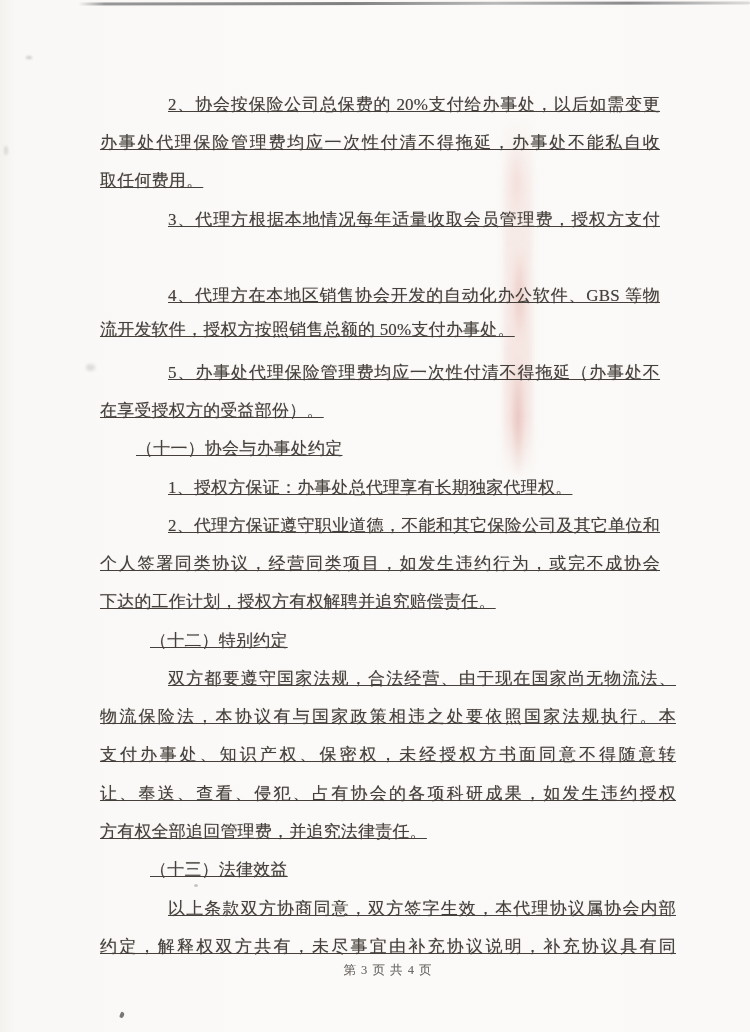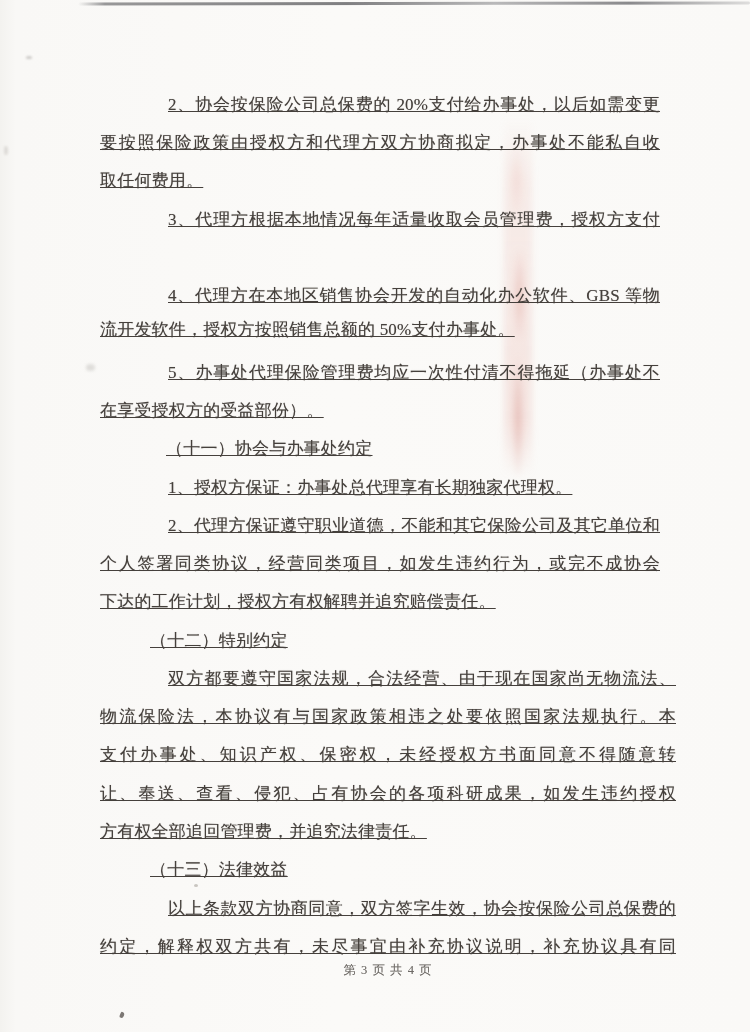--- a/index.html
+++ b/index.html
@@ -75,37 +75,37 @@
 
   <div class="scan-top-line"></div>
   <div class="red-streak"></div>
   <div class="speck speck-a"></div>
   <div class="speck speck-b"></div>
   <div class="speck speck-c"></div>
   <div class="speck speck-d"></div>
   <div class="speck speck-e"></div>
 
   <div class="line j" style="top:91px;  left:168px; width:492px;">2、协会按保险公司总保费的 20%支付给办事处，以后如需变更</div>
-  <div class="line j" style="top:129px; left:100px; width:560px;">要按照保险政策由授权方和代理方双方协商拟定，办事处不能私自收</div>
+  <div class="line j" style="top:129px; left:100px; width:560px;">办事处代理保险管理费均应一次性付清不得拖延，办事处不能私自收</div>
   <div class="line" style="top:167px; left:100px;">取任何费用。</div>
   <div class="line j" style="top:206px; left:168px; width:492px;">3、代理方根据本地情况每年适量收取会员管理费，授权方支付</div>
   <div class="line j" style="top:282px; left:168px; width:492px;">4、代理方在本地区销售协会开发的自动化办公软件、GBS 等物</div>
   <div class="line" style="top:316px; left:100px;">流开发软件，授权方按照销售总额的 50%支付办事处。</div>
   <div class="line j" style="top:359px; left:168px; width:492px;">5、办事处代理保险管理费均应一次性付清不得拖延（办事处不</div>
   <div class="line" style="top:397px; left:100px;">在享受授权方的受益部份）。</div>
-  <div class="line" style="top:435px; left:166px;">（十一）协会与办事处约定</div>
+  <div class="line" style="top:435px; left:136px;">（十一）协会与办事处约定</div>
   <div class="line" style="top:474px; left:168px;">1、授权方保证：办事处总代理享有长期独家代理权。</div>
   <div class="line j" style="top:512px; left:168px; width:492px;">2、代理方保证遵守职业道德，不能和其它保险公司及其它单位和</div>
   <div class="line j" style="top:550px; left:100px; width:560px;">个人签署同类协议，经营同类项目，如发生违约行为，或完不成协会</div>
   <div class="line" style="top:588px; left:100px;">下达的工作计划，授权方有权解聘并追究赔偿责任。</div>
   <div class="line" style="top:627px; left:150px;">（十二）特别约定</div>
   <div class="line j" style="top:665px; left:168px; width:508px;">双方都要遵守国家法规，合法经营、由于现在国家尚无物流法、</div>
   <div class="line j" style="top:703px; left:100px; width:576px;">物流保险法，本协议有与国家政策相违之处要依照国家法规执行。本</div>
   <div class="line j" style="top:741px; left:100px; width:576px;">支付办事处、知识产权、保密权，未经授权方书面同意不得随意转</div>
   <div class="line j" style="top:780px; left:100px; width:576px;">让、奉送、查看、侵犯、占有协会的各项科研成果，如发生违约授权</div>
   <div class="line" style="top:818px; left:100px;">方有权全部追回管理费，并追究法律责任。</div>
   <div class="line" style="top:856px; left:150px;">（十三）法律效益</div>
-  <div class="line j" style="top:895px; left:168px; width:508px;">以上条款双方协商同意，双方签字生效，协会按保险公司总保费的</div>
+  <div class="line j" style="top:895px; left:168px; width:508px;">以上条款双方协商同意，双方签字生效，本代理协议属协会内部</div>
   <div class="line j" style="top:933px; left:100px; width:576px;">约定，解释权双方共有，未尽事宜由补充协议说明，补充协议具有同</div>
 
   <div class="footer">第 3 页 共 4 页</div>
 
 </div>
 
 </body></html>

